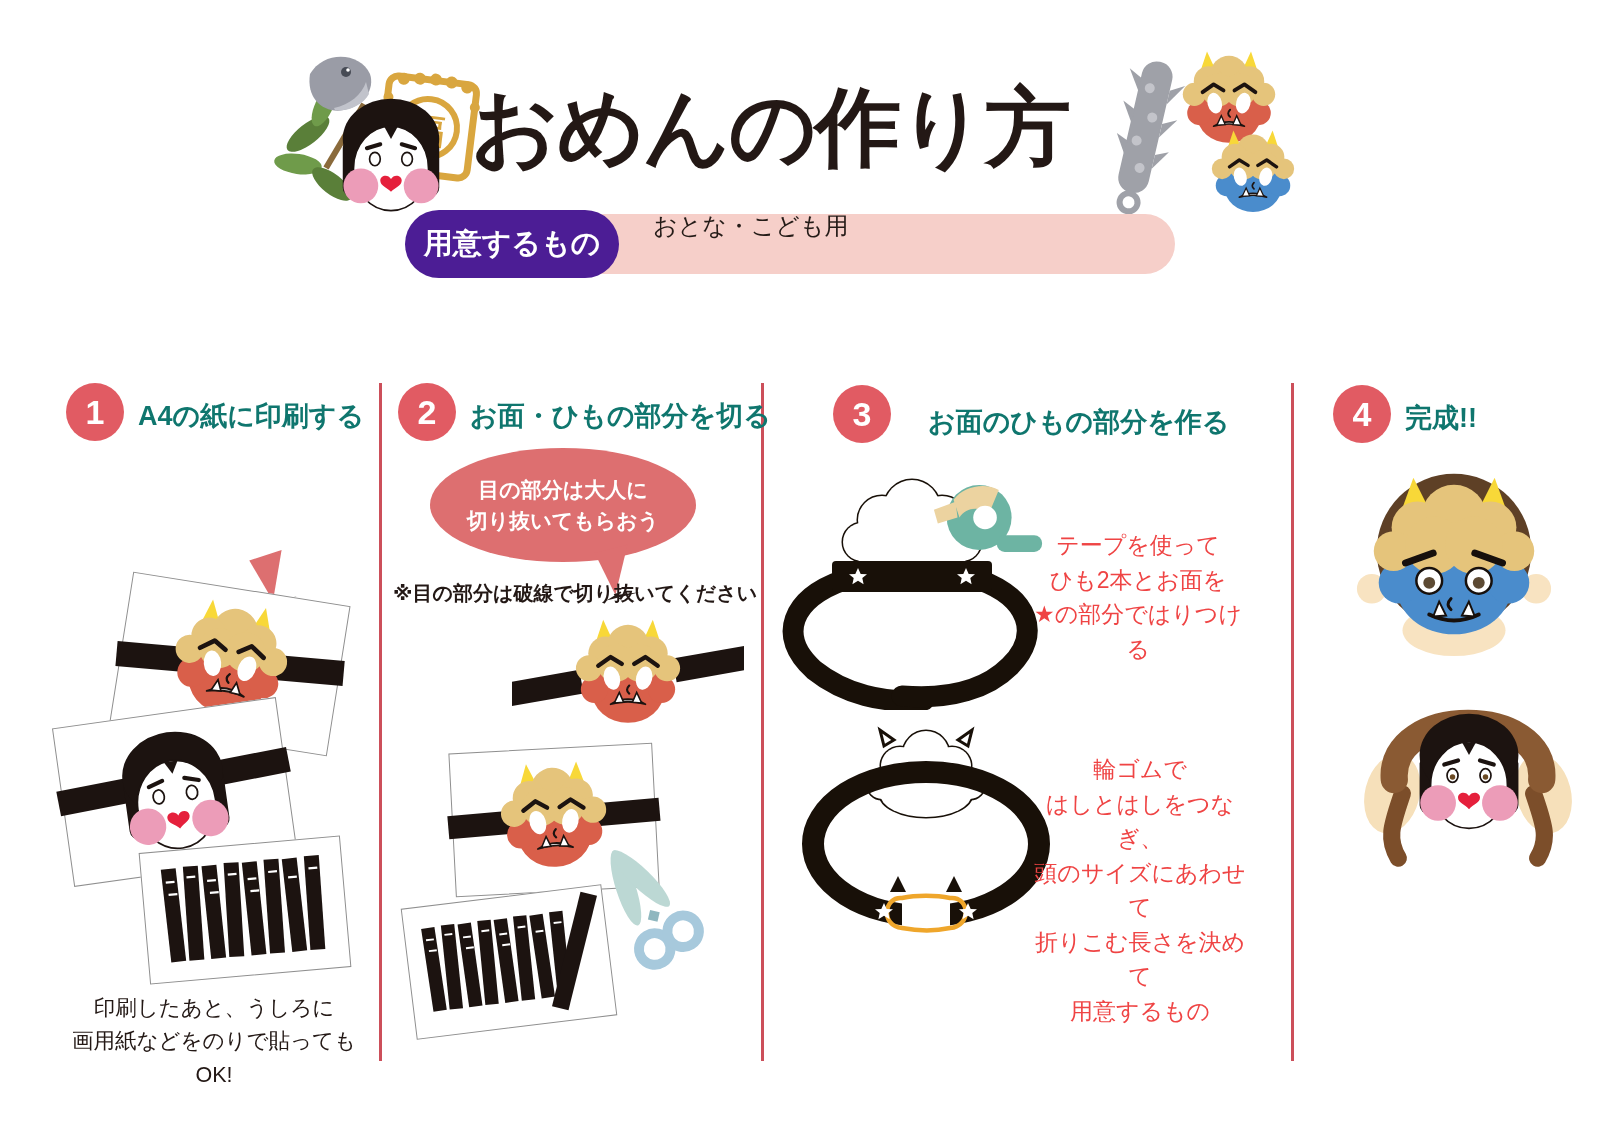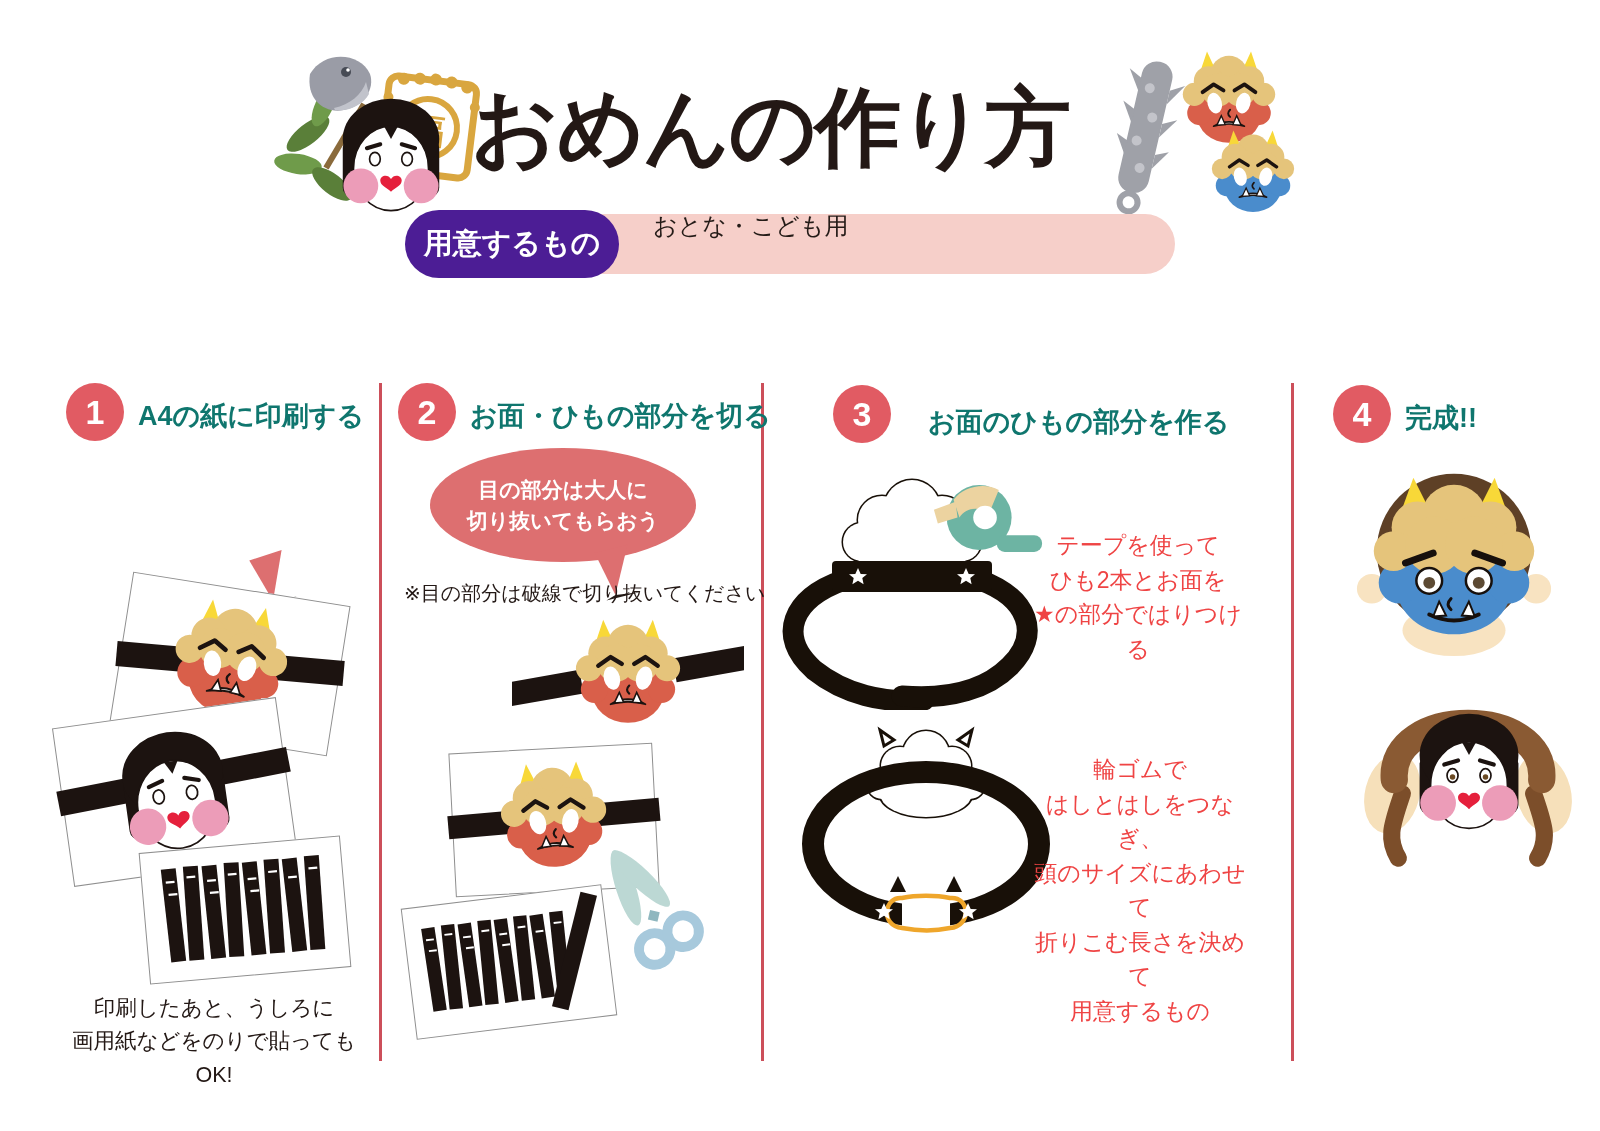--- a/index.html
+++ b/index.html
@@ -212,21 +212,21 @@
   <div class="abs caption center preline" style="left:56px;top:992px;width:316px;">印刷したあと、うしろに
 画用紙などをのりで貼ってもOK!</div>
 
   <div class="abs step-circle" style="left:398px;top:383px;">2</div>
   <div class="abs step-heading" style="left:470px;top:398px;">お面・ひもの部分を切る</div>
 
   <div class="abs bubble preline" style="left:430px;top:448px;width:266px;height:114px;">目の部分は大人に
 切り抜いてもらおう</div>
   <div class="abs tail" style="left:600px;top:548px;transform:rotate(-14deg);"></div>
 
-  <div class="abs note" style="left:404px;top:580px;width:366px;">※目の部分は破線で切り抜いてください</div>
+  <div class="abs note" style="left:393px;top:580px;width:366px;font-weight:bold;">※目の部分は破線で切り抜いてください</div>
 
   <svg class="abs" style="left:512px;top:612px;" width="232" height="128" viewBox="0 0 232 128">
     <rect x="-4" y="64" width="74" height="24" fill="#1c1310" transform="rotate(-10 33 76)"></rect>
     <rect x="162" y="40" width="74" height="24" fill="#1c1310" transform="rotate(-10 199 52)"></rect>
     <use href="#oni" x="54" y="4" width="124" height="115" style="--face:#d95f4a"></use>
   </svg>
 
   <div class="abs sheet" style="left:452px;top:748px;width:202px;height:142px;transform:rotate(-3deg);">
     <div class="band" style="top:58px;height:23px;transform:rotate(-2deg);"></div>
     <svg class="abs" style="left:38px;top:10px;" width="126" height="116" viewBox="0 0 200 185">

